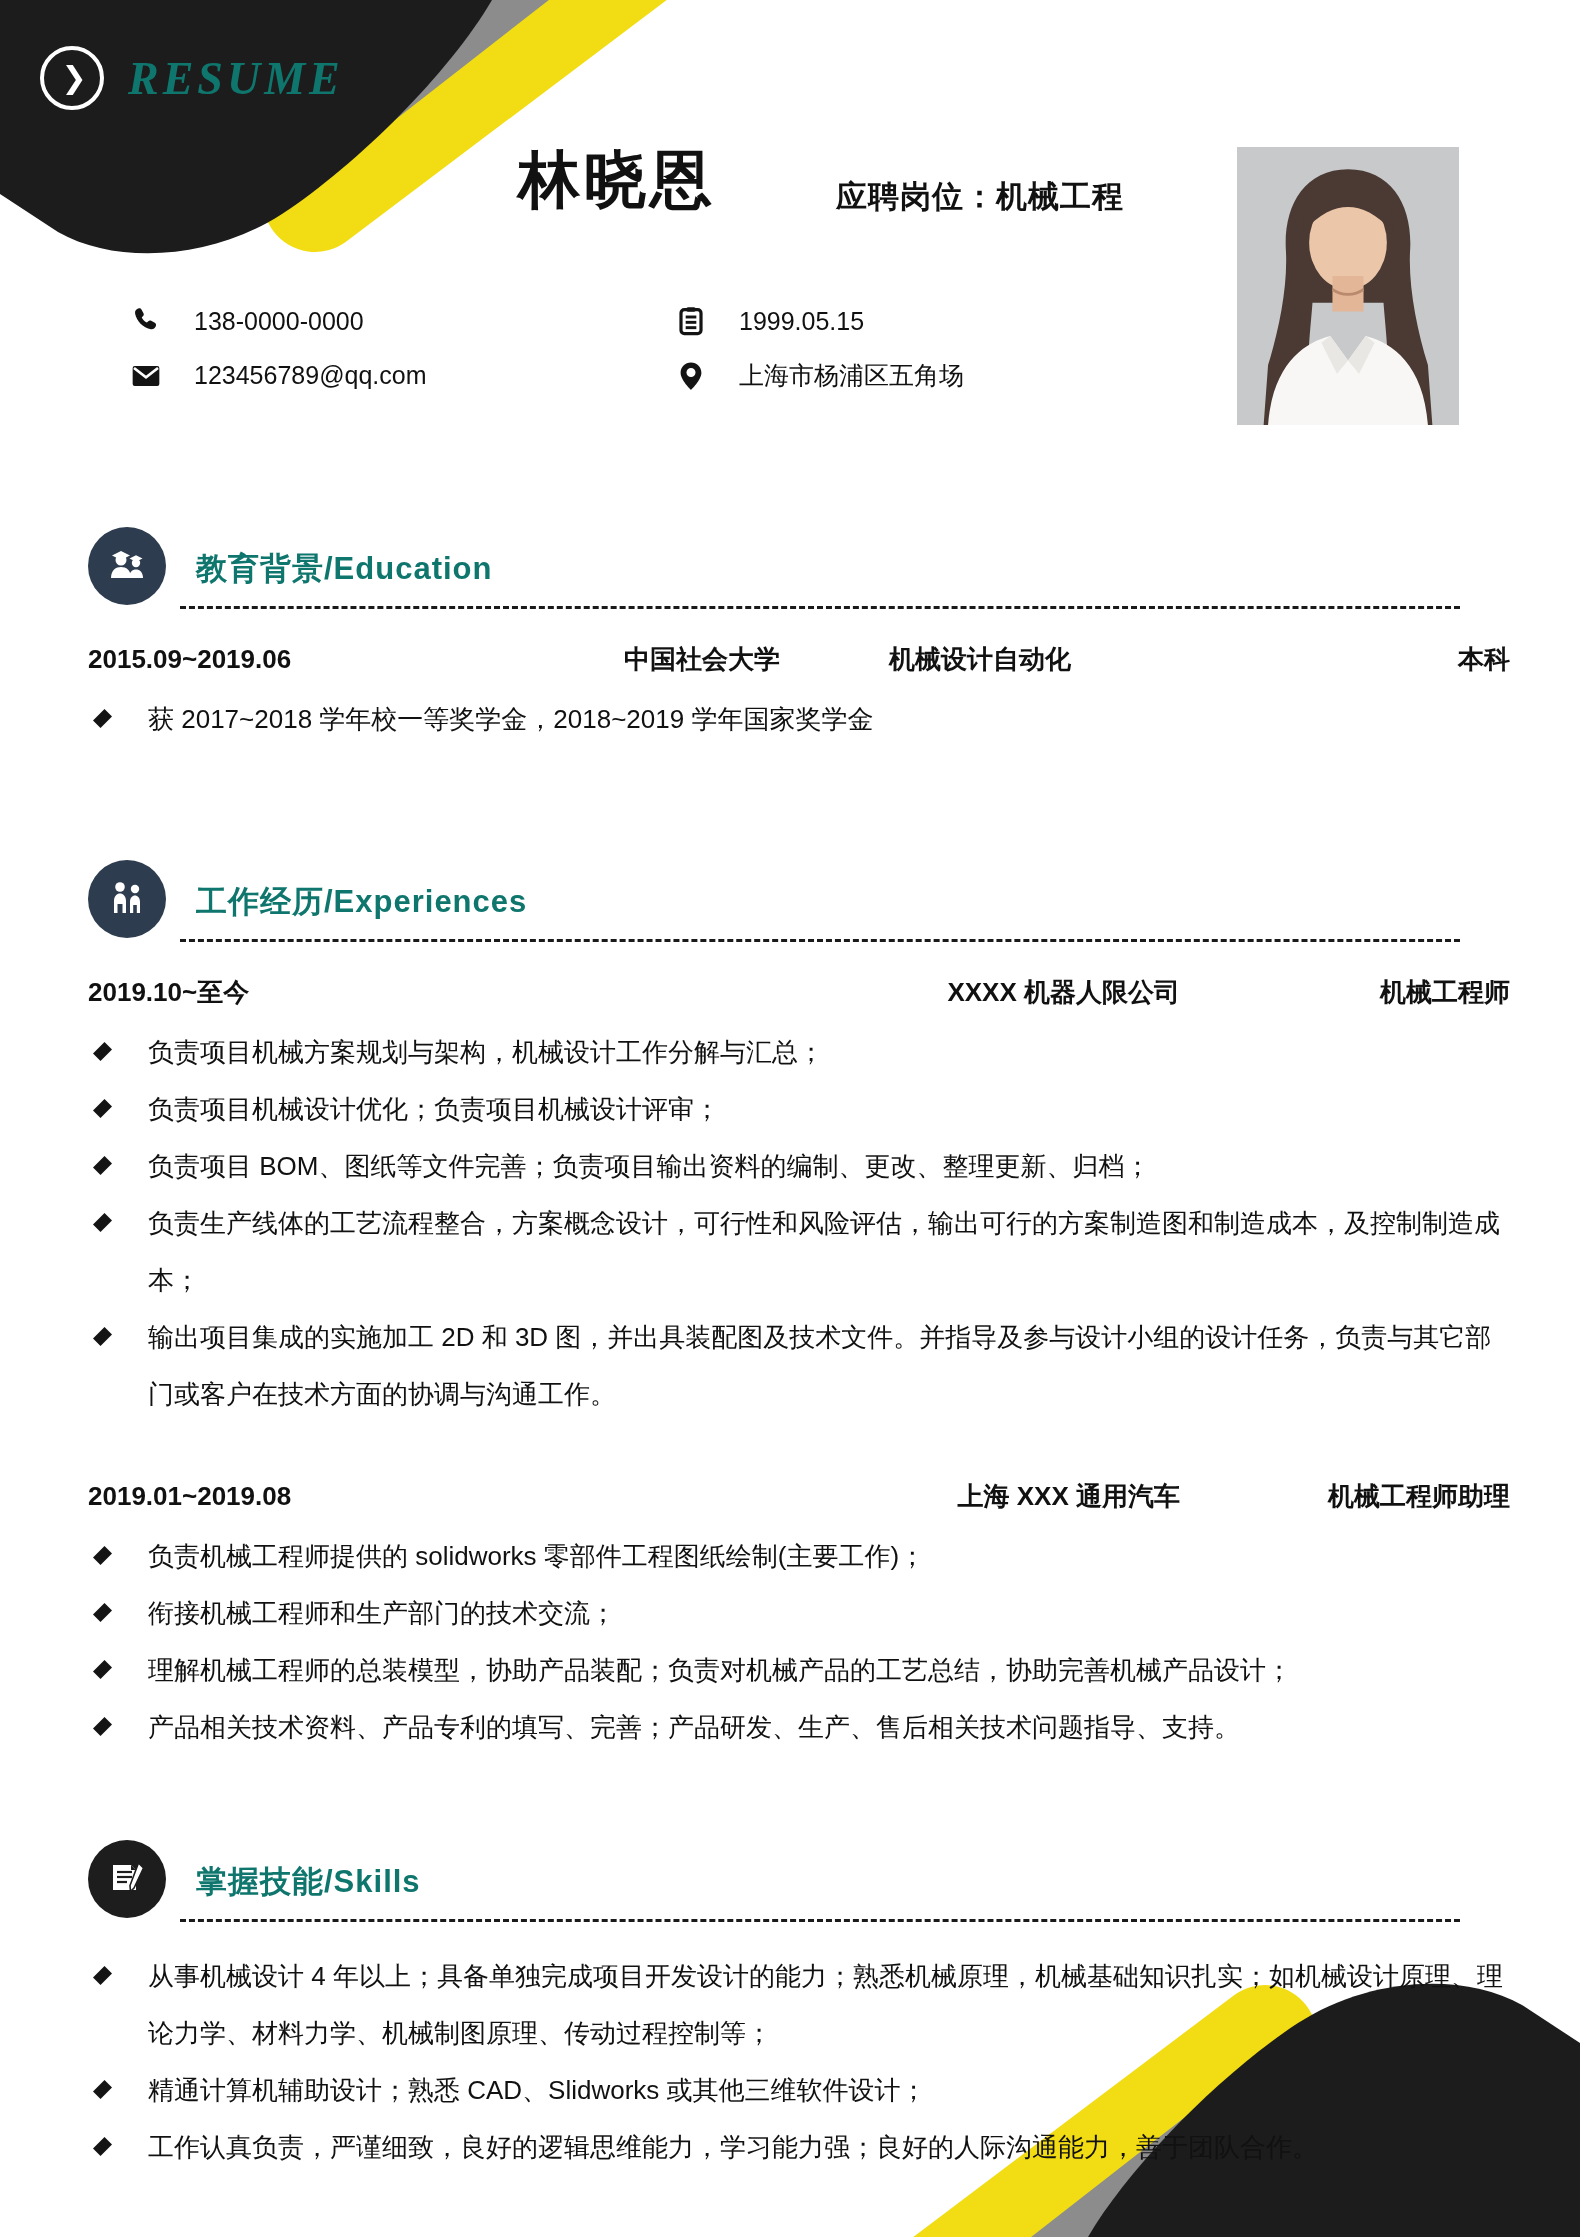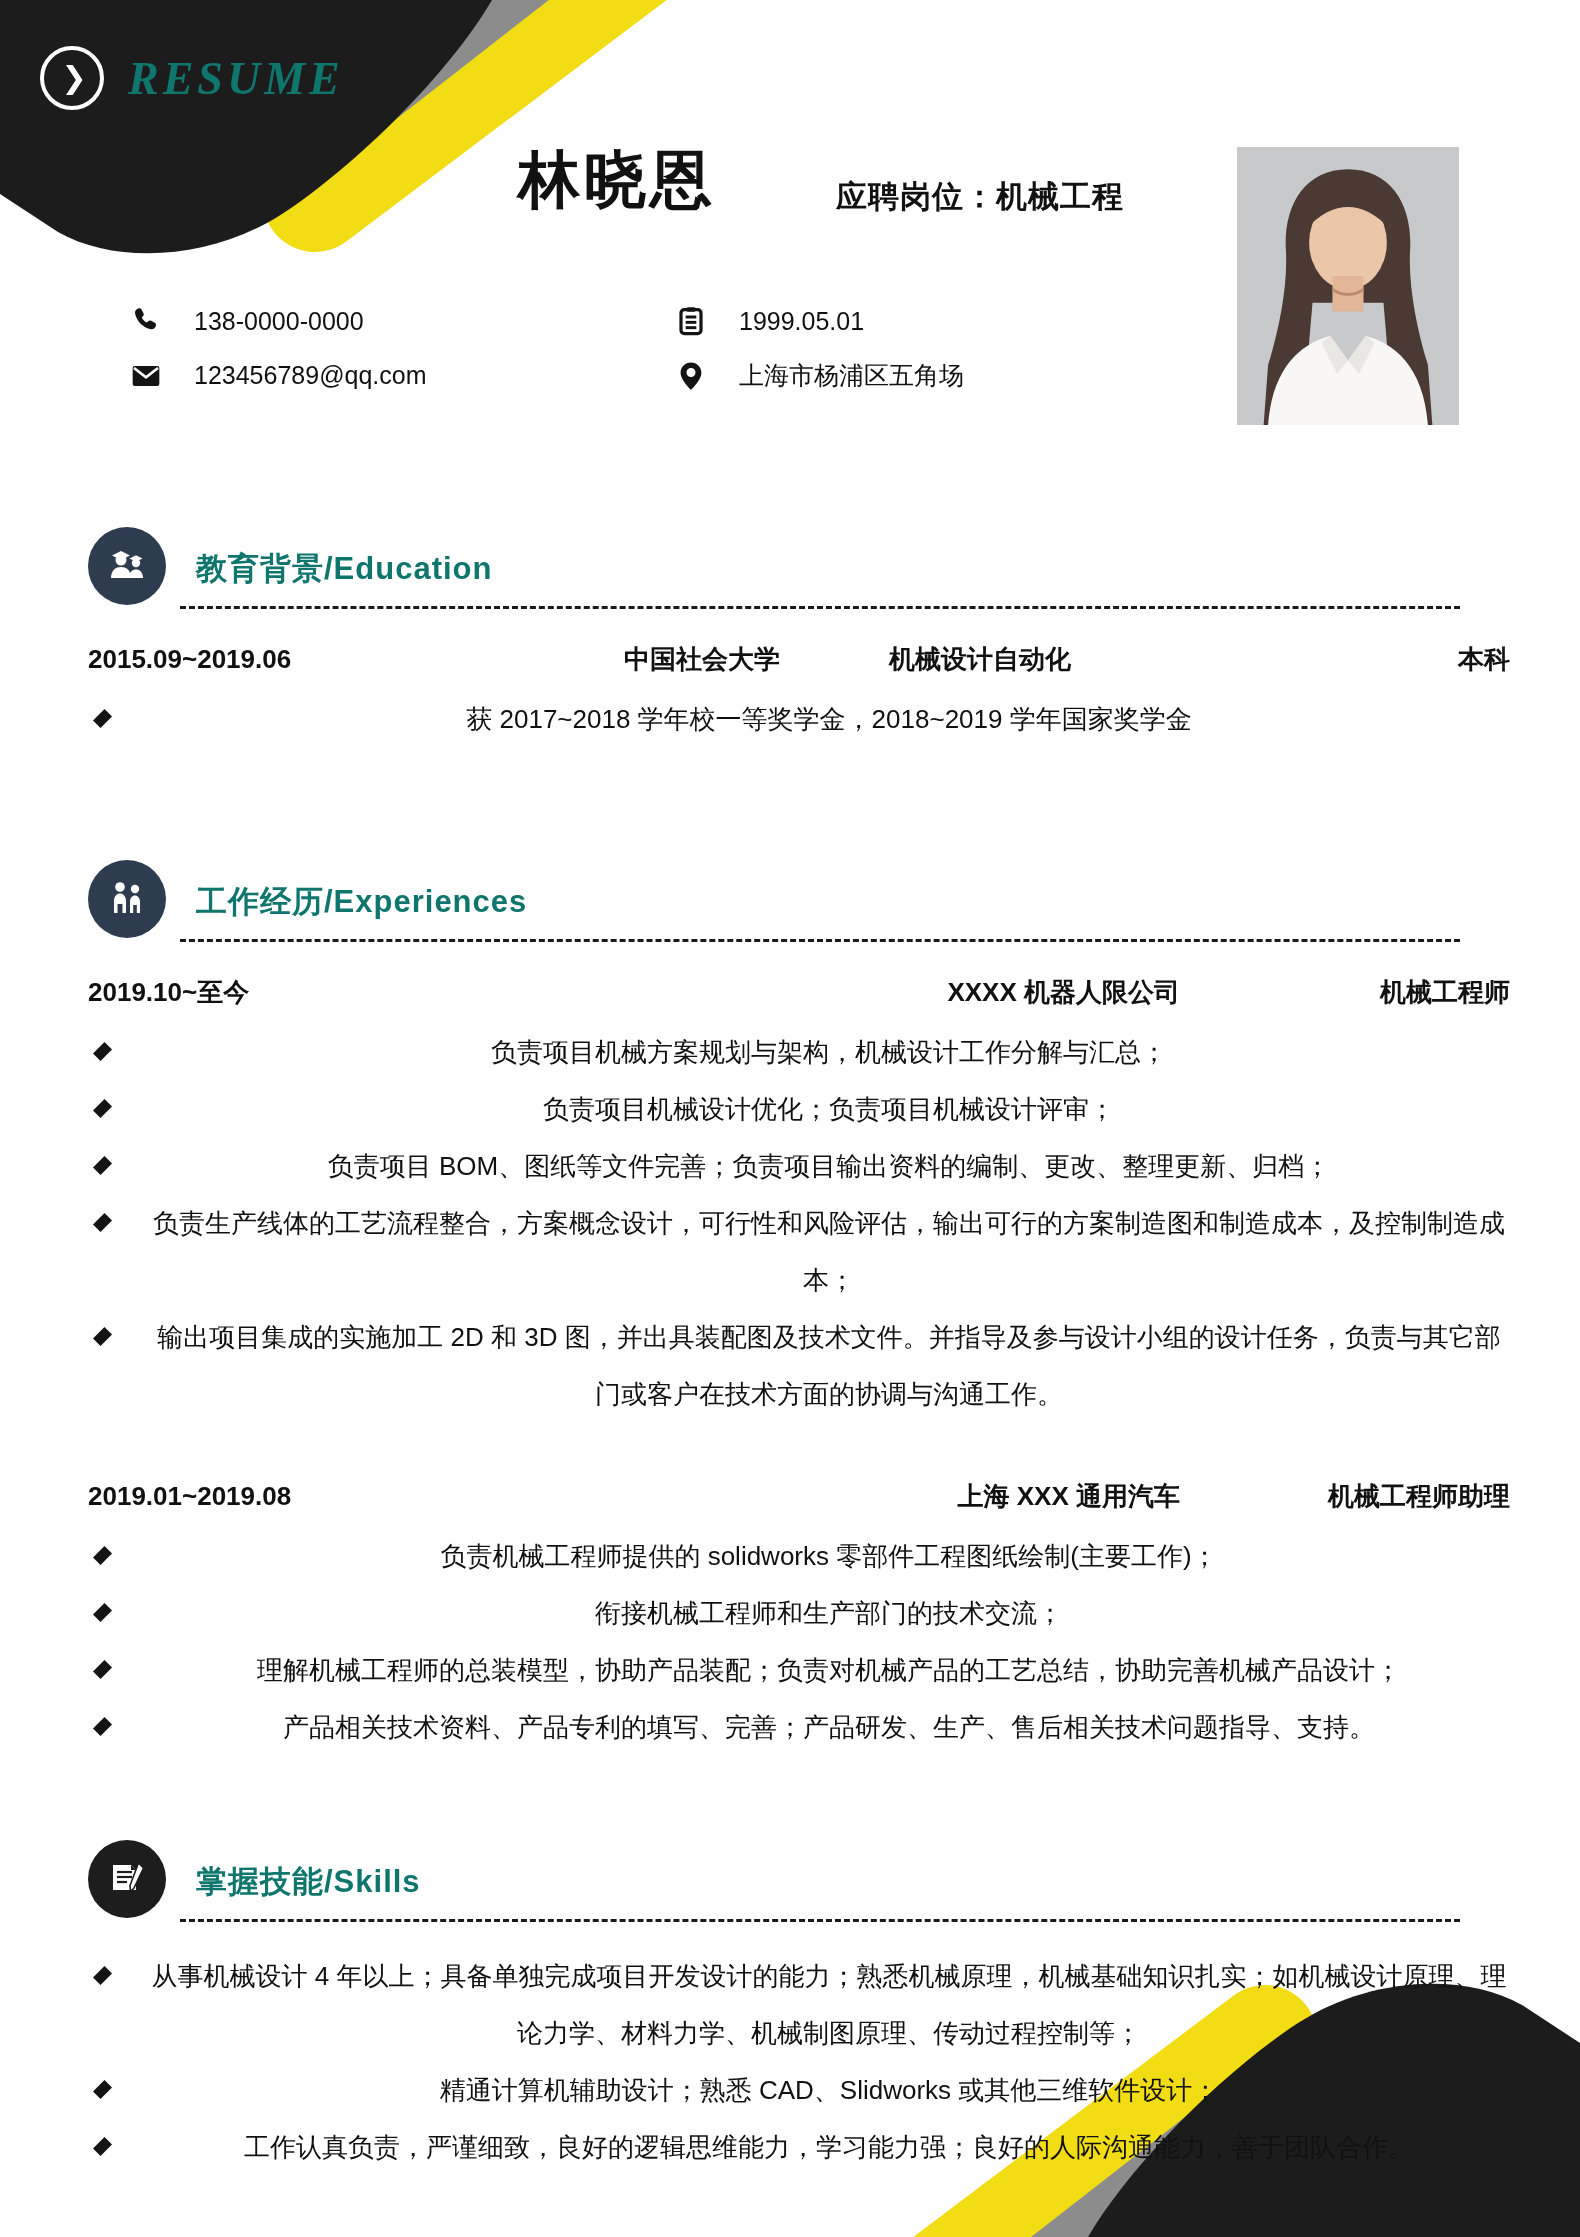--- a/index.html
+++ b/index.html
@@ -52,21 +52,21 @@
   .e-period{width:360px;}
   .e-mid{flex:1;text-align:right;}
   .e-right{width:330px;text-align:right;}
   .edu-row .e-mid2{width:400px;text-align:center;}
   
   .bullets{margin-top:14px;}
   .bullet{display:flex;align-items:flex-start;}
   .diamond{flex:0 0 52px;padding-left:8px;padding-top:21px;}
   .diamond i{display:block;width:13px;height:13px;background:#141414;
     transform:rotate(45deg) scale(0.82,1.25);}
-  .b-text{margin:0;font-size:26px;line-height:57px;width:1370px;text-align:center;}
+  .b-text{margin:0;font-size:26px;line-height:57px;width:1370px;}
   .entry+.entry{margin-top:56px;}
 </style>
 </head>
 <body>
 
 <div class="page">
 
   <svg class="corner corner-tl" viewBox="0 0 700 340">
     <line x1="640" y1="-45" x2="315" y2="200" stroke="#F2DC13" stroke-width="104" stroke-linecap="round"></line>
     <line x1="540" y1="-40" x2="268" y2="172" stroke="#8c8c8c" stroke-width="74" stroke-linecap="round"></line>
@@ -114,21 +114,21 @@
     <div class="c-item">
       <span class="c-icon">
         <svg viewBox="0 0 24 24">
           <rect x="4.5" y="3.5" width="15" height="18" rx="2.5" fill="none" stroke="#141414" stroke-width="2.4"></rect>
           <rect x="8.5" y="1.6" width="7" height="3.4" rx="1.2" fill="#141414"></rect>
           <line x1="8" y1="9" x2="16" y2="9" stroke="#141414" stroke-width="2.2"></line>
           <line x1="8" y1="13" x2="16" y2="13" stroke="#141414" stroke-width="2.2"></line>
           <line x1="8" y1="17" x2="16" y2="17" stroke="#141414" stroke-width="2.2"></line>
         </svg>
       </span>
-      <span>1999.05.01</span>
+      <span>1999.05.15</span>
     </div>
     <div class="c-item">
       <span class="c-icon">
         <svg viewBox="0 0 24 24">
           <rect x="2" y="4.5" width="20" height="15" rx="1.5" fill="#141414"></rect>
           <path d="M3,6 L12,13 L21,6" fill="none" stroke="#ffffff" stroke-width="2"></path>
         </svg>
       </span>
       <span>123456789@qq.com</span>
     </div>

